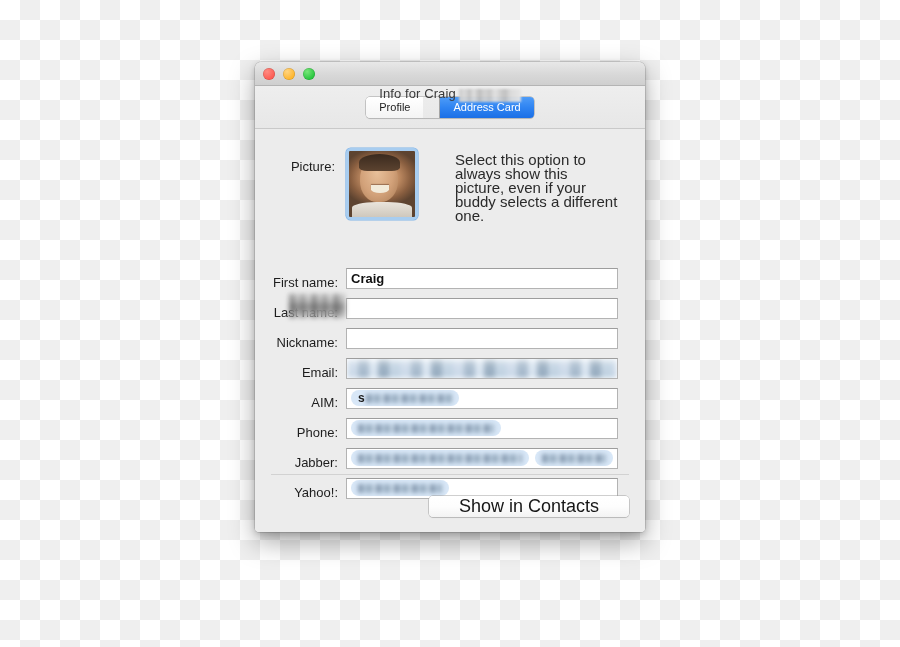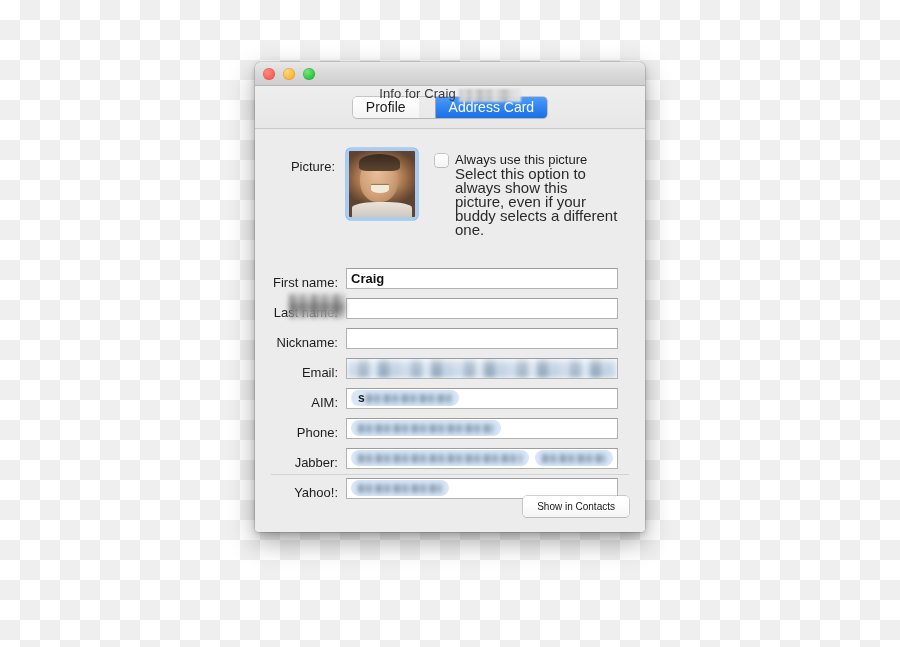--- a/index.html
+++ b/index.html
@@ -104,21 +104,21 @@
     height: 21px;
     border-radius: 4px;
     overflow: hidden;
     box-shadow: 0 0 0 0.5px #9b9b9b, 0 1px 1px rgba(0,0,0,0.10);
   }
   .seg {
     display: flex;
     align-items: center;
     justify-content: center;
     padding: 0 13px;
-    font-size: 14px;
+    font-size: 11px;
     color: #1d1d1d;
     background: linear-gradient(to bottom, #ffffff, #f4f4f4);
     cursor: default;
   }
   .seg + .seg { border-left: 0.5px solid #a5a5a5; margin-left: 16px; }
   .seg.active {
     background: linear-gradient(to bottom, #4e9cf8 0%, #2f84f2 50%, #1b6fe6 100%);
     color: #ffffff;
   }
 
@@ -345,22 +345,22 @@
   .footer {
     position: absolute;
     right: 16px;
     bottom: 17px;
   }
   .push-button {
     display: inline-flex;
     align-items: center;
     justify-content: center;
     height: 21px;
-    padding: 0 14px;
-    font-size: 10px;
+    padding: 0 30px;
+    font-size: 18px;
     color: #161616;
     background: linear-gradient(to bottom, #ffffff 0%, #fdfdfd 50%, #f3f3f3 100%);
     border-radius: 4px;
     box-shadow: 0 0 0 0.5px #a0a0a0, 0 1px 1px rgba(0,0,0,0.10);
     cursor: default;
     text-align: center;
   }
 </style>
 </head>
 <body>
@@ -393,24 +393,20 @@
 
       <div class="avatar">
         <div class="bg"></div>
         <div class="head"></div>
         <div class="hair"></div>
         <div class="smile"></div>
         <div class="shirt"></div>
       </div>
 
       <div class="pic-right">
-        <div class="checkline">
-          <div class="checkbox"></div>
-          <div class="check-label">Always use this picture</div>
-        </div>
         <div class="help-text">Select this option to always show this picture, even if your buddy selects a different one.</div>
       </div>
     </div>
 
     <div class="form">
 
       <div class="field-row">
         <div class="field-label">First name:</div>
         <div class="field-box">
           <span class="field-value">Craig</span>

